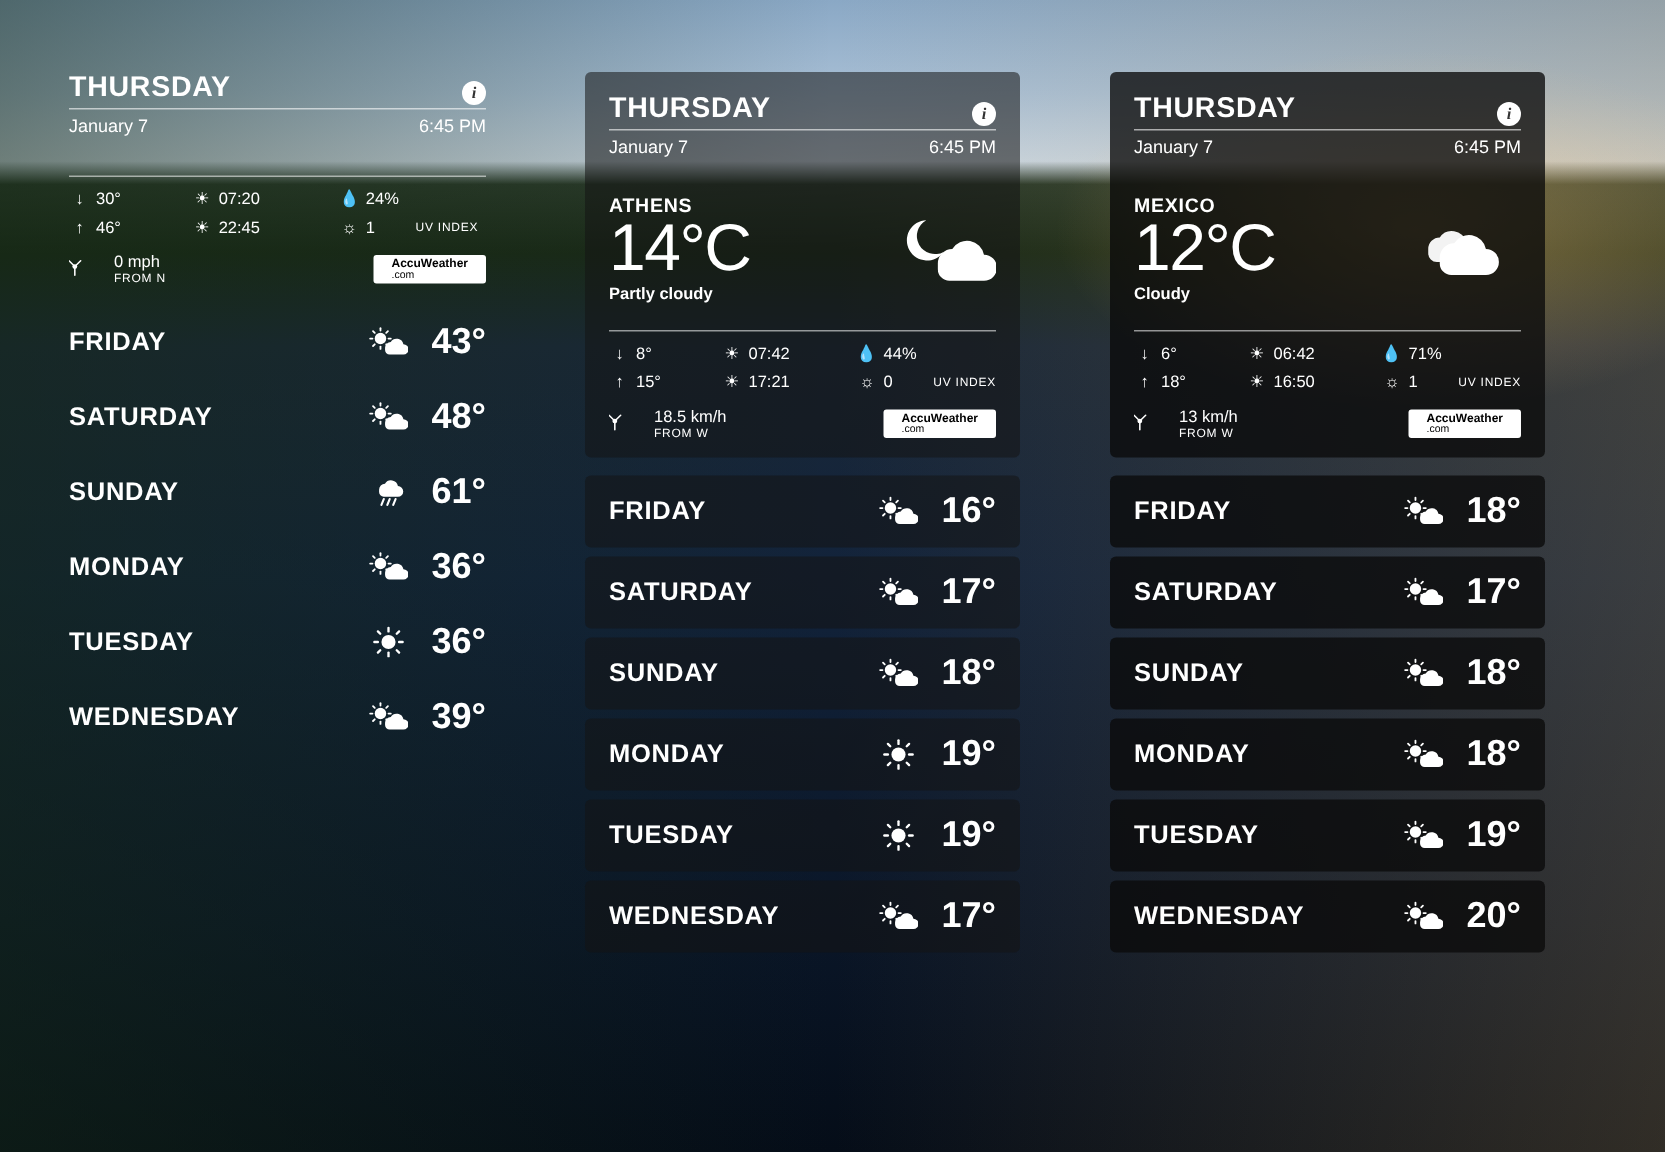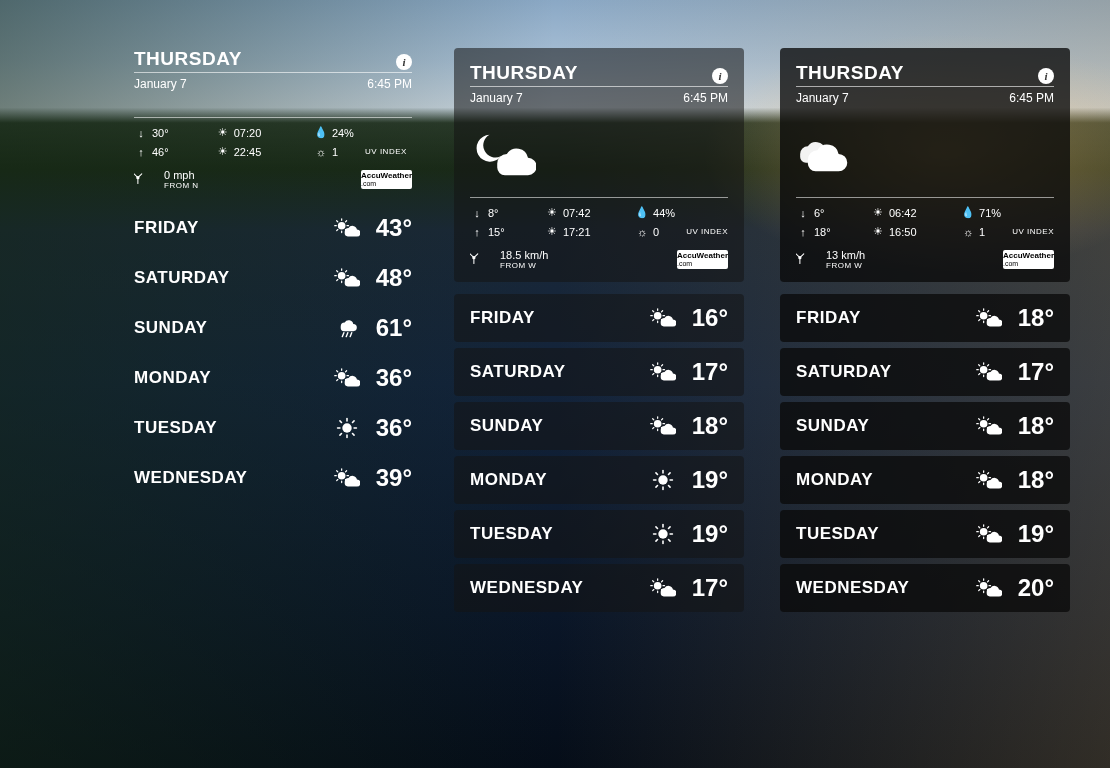--- a/index.html
+++ b/index.html
@@ -20,23 +20,22 @@
   content: "";
   position: absolute; inset: 0;
   background:
     radial-gradient(ellipse 400px 200px at 85% 20%, rgba(255,200,120,0.35), transparent 60%),
     linear-gradient(to right, rgba(20,40,20,0.5) 0%, transparent 50%, rgba(180,140,80,0.25) 100%);
   pointer-events: none;
 }
 .widgets {
   position: relative;
   display: flex;
-  gap: 36px;
+  gap: 60px;
   padding: 48px 40px 0 40px;
-  justify-content: flex-end;
 }
 .widget { width: 290px; }
 .widget.panel .card,
 .widget.panel .forecast-row {
   background: rgba(20,20,20,0.55);
   border-radius: 4px;
 }
 .widget.panel.dark .card,
 .widget.panel.dark .forecast-row {
   background: rgba(10,10,10,0.78);
@@ -83,21 +82,21 @@
 
 .wind-row {
   display: flex; justify-content: space-between; align-items: center;
   padding-top: 10px;
 }
 .wind-left { display: flex; align-items: center; gap: 8px; font-size: 11px; }
 .wind-text .from { font-size: 8px; letter-spacing: 0.5px; display: block; }
 .accu {
   background: #fff; color: #000;
   font-size: 8px; font-weight: 700;
-  padding: 2px 0; border-radius: 2px;
+  padding: 2px 12px; border-radius: 2px;
   line-height: 1; text-align: left;
 }
 .accu small { display: block; font-size: 7px; font-weight: 400; }
 
 .forecast { margin-top: 18px; display: flex; flex-direction: column; gap: 10px; }
 .widget.panel .forecast { margin-top: 12px; gap: 6px; }
 .forecast-row {
   display: flex; align-items: center; justify-content: space-between;
   padding: 10px 16px;
 }
@@ -282,20 +281,25 @@
     <div class="card">
       <div class="head-row">
         <div class="day-name">THURSDAY</div>
         <div class="info-btn">i</div>
       </div>
       <div class="sub-row">
         <span>January 7</span>
         <span>6:45 PM</span>
       </div>
       <div class="current">
+        <div class="cur-left">
+          <div class="city">ATHENS</div>
+          <div class="temp">14°C</div>
+          <div class="cond">Partly cloudy</div>
+        </div>
         <div>
             <svg class="ico-lg" viewBox="0 0 34 26">
               <use href="#i-night-cloudy"></use>
             </svg>
           </div>
       </div>
       <div class="divider"></div>
       <div class="detail-grid">
         <div class="cell">
             <span class="mini-icon">↓</span>
@@ -399,20 +403,25 @@
     <div class="card">
       <div class="head-row">
         <div class="day-name">THURSDAY</div>
         <div class="info-btn">i</div>
       </div>
       <div class="sub-row">
         <span>January 7</span>
         <span>6:45 PM</span>
       </div>
       <div class="current">
+        <div class="cur-left">
+          <div class="city">MEXICO</div>
+          <div class="temp">12°C</div>
+          <div class="cond">Cloudy</div>
+        </div>
         <div>
             <svg class="ico-lg" viewBox="0 0 34 26">
               <use href="#i-cloudy"></use>
             </svg>
           </div>
       </div>
       <div class="divider"></div>
       <div class="detail-grid">
         <div class="cell">
             <span class="mini-icon">↓</span>

